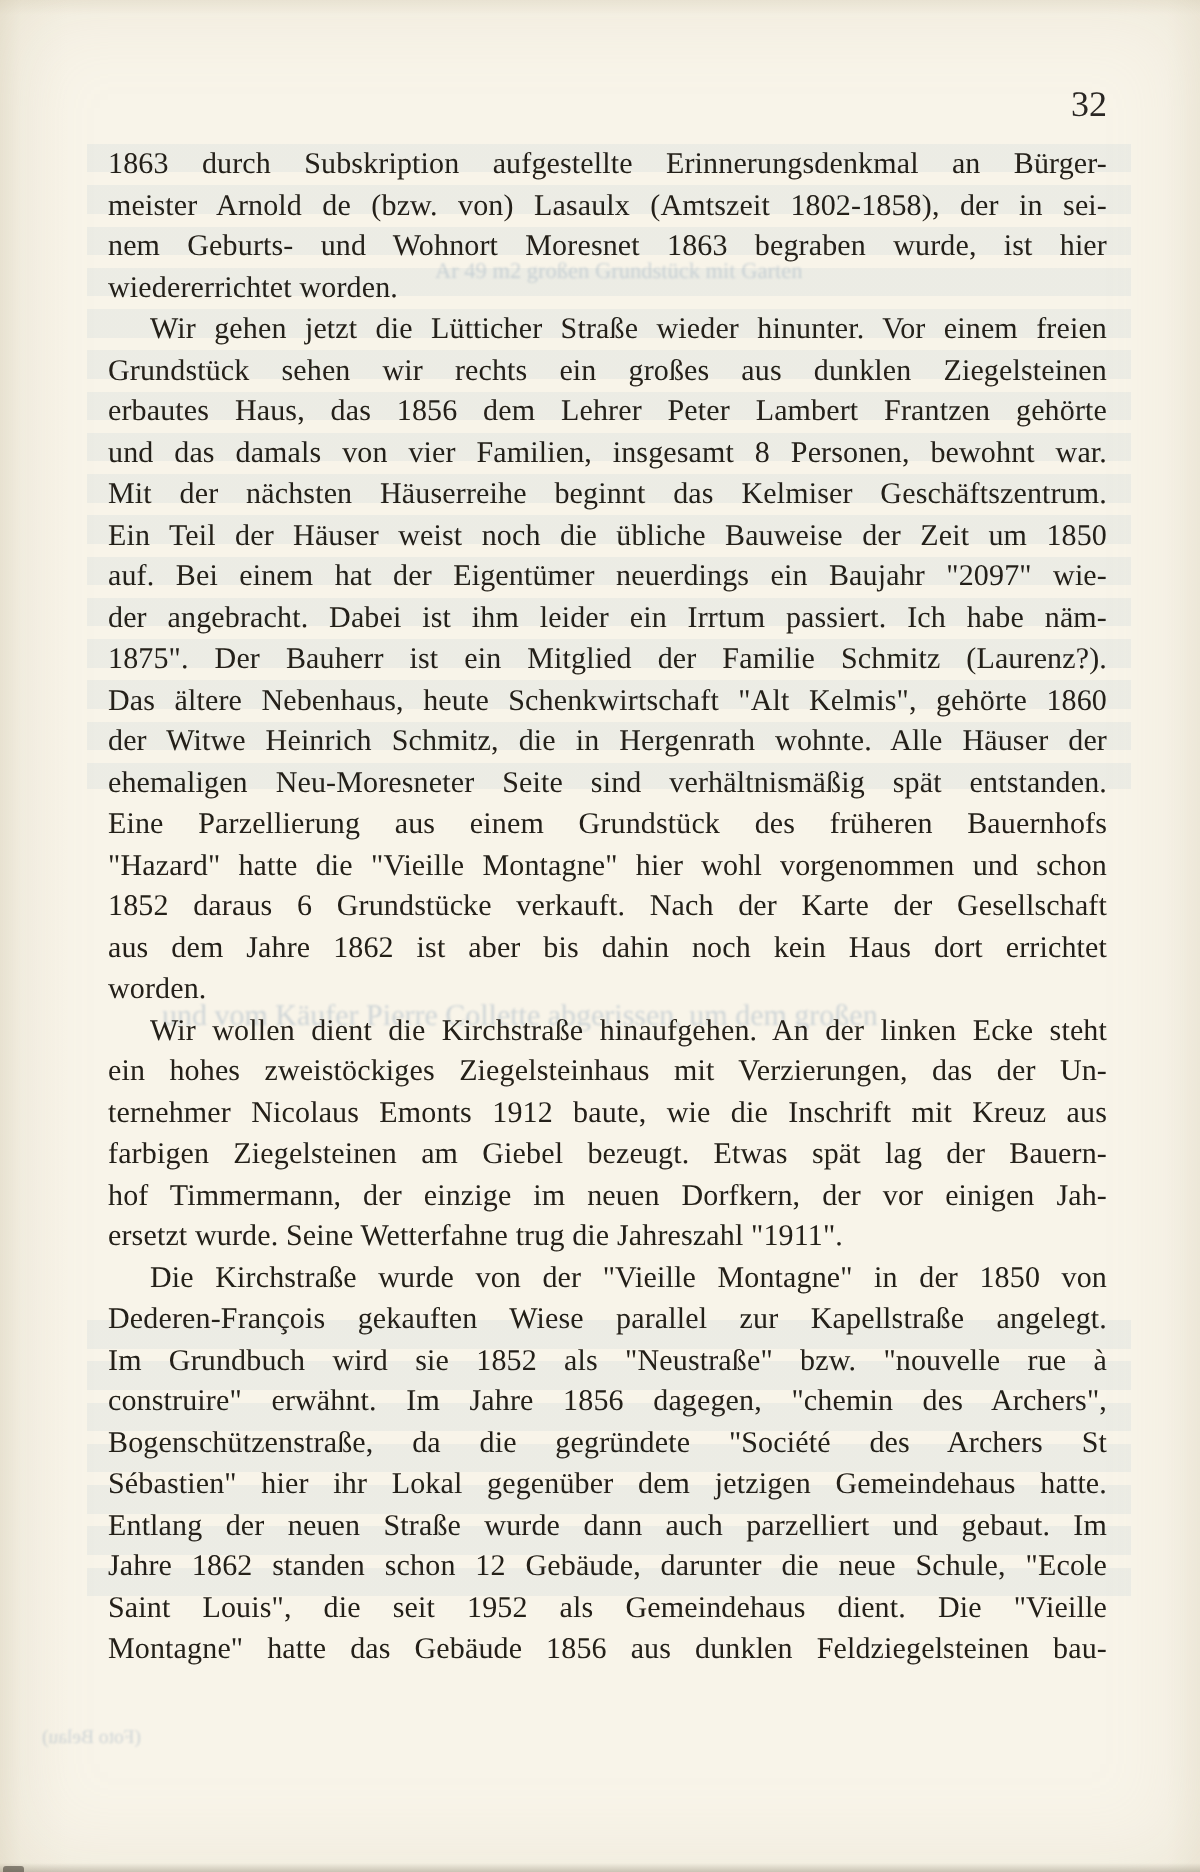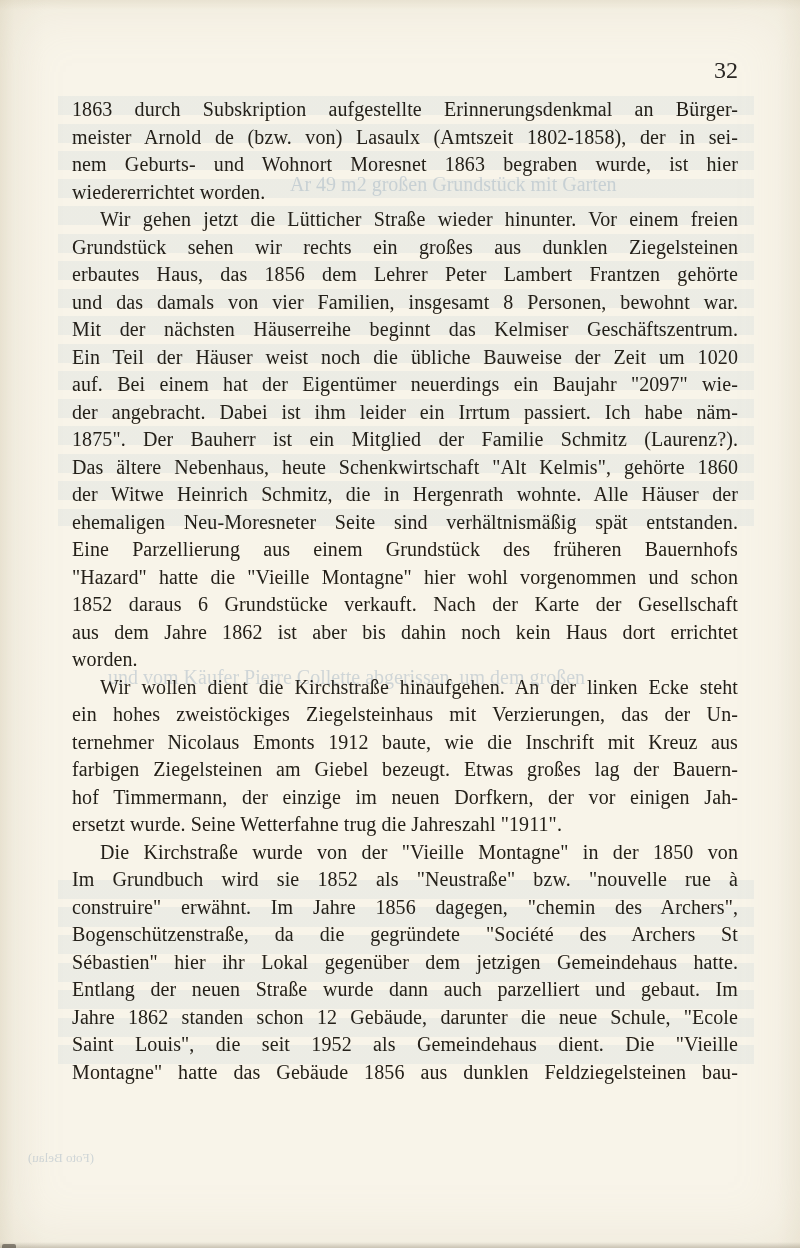--- a/index.html
+++ b/index.html
@@ -66,63 +66,64 @@
   }
 </style>
 </head>
 <body>
 
 <div class="page">
   <div class="stripes s1"></div>
   <div class="stripes s2"></div>
 
   <div class="ghost-layer">
-      <div class="ghost" style="top: 173px; left: 290px; font-size: 20px;">Ar 49 m2 großen Grundstück mit Garten</div>
+      <div class="ghost" style="top: 173px; left: 290px; font-size: 15px;">Ar 49 m2 großen Grundstück mit Garten</div>
       <div class="ghost" style="top: 666px; left: 108px; font-size: 20px;">und vom Käufer Pierre Collette abgerissen, um dem großen</div>
       <div class="ghost" style="top: 1150px; left: 28px; font-size: 13px; transform: scaleX(-1);">(Foto Belau)</div>
     </div>
 
   <div class="page-number">32</div>
 
   <div class="text-column">
       <div class="para">
         <div class="line">1863 durch Subskription aufgestellte Erinnerungsdenkmal an Bürger-</div>
         <div class="line">meister Arnold de (bzw. von) Lasaulx (Amtszeit 1802-1858), der in sei-</div>
         <div class="line">nem Geburts- und Wohnort Moresnet 1863 begraben wurde, ist hier</div>
         <div class="line para-end">wiedererrichtet  worden.</div>
       </div>
       <div class="para">
         <div class="line indent">Wir gehen jetzt die Lütticher Straße wieder hinunter. Vor einem freien</div>
         <div class="line">Grundstück sehen wir rechts ein großes aus dunklen Ziegelsteinen</div>
         <div class="line">erbautes Haus, das 1856 dem Lehrer Peter Lambert Frantzen gehörte</div>
         <div class="line">und das damals von vier Familien, insgesamt 8 Personen, bewohnt war.</div>
         <div class="line">Mit der nächsten Häuserreihe beginnt das Kelmiser Geschäftszentrum.</div>
-        <div class="line">Ein Teil der Häuser weist noch die übliche Bauweise der Zeit um 1020</div>
+        <div class="line">Ein Teil der Häuser weist noch die übliche Bauweise der Zeit um 1850</div>
         <div class="line">auf. Bei einem hat der Eigentümer neuerdings ein Baujahr "2097" wie-</div>
         <div class="line">der angebracht. Dabei ist ihm leider ein Irrtum passiert. Ich habe näm-</div>
         <div class="line">1875".  Der Bauherr ist ein Mitglied der Familie Schmitz (Laurenz?).</div>
         <div class="line">Das ältere Nebenhaus, heute Schenkwirtschaft "Alt Kelmis", gehörte 1860</div>
         <div class="line">der Witwe Heinrich Schmitz, die in Hergenrath wohnte. Alle Häuser der</div>
         <div class="line">ehemaligen Neu-Moresneter Seite sind verhältnismäßig spät entstanden.</div>
         <div class="line">Eine Parzellierung aus einem Grundstück des früheren Bauernhofs</div>
         <div class="line">"Hazard" hatte die "Vieille Montagne" hier wohl vorgenommen und schon</div>
         <div class="line">1852 daraus 6 Grundstücke verkauft. Nach der Karte der Gesellschaft</div>
         <div class="line">aus dem Jahre  1862 ist aber bis dahin noch kein Haus dort errichtet</div>
         <div class="line para-end">worden.</div>
       </div>
       <div class="para">
         <div class="line indent">Wir wollen dient die Kirchstraße hinaufgehen. An der linken Ecke steht</div>
         <div class="line">ein hohes zweistöckiges Ziegelsteinhaus mit Verzierungen, das der Un-</div>
         <div class="line">ternehmer Nicolaus Emonts 1912 baute, wie die Inschrift mit Kreuz aus</div>
-        <div class="line">farbigen Ziegelsteinen am Giebel bezeugt. Etwas großes lag der Bauern-</div>
+        <div class="line">farbigen Ziegelsteinen am Giebel bezeugt. Etwas spät lag der Bauern-</div>
         <div class="line">hof Timmermann, der einzige im neuen Dorfkern, der vor einigen Jah-</div>
         <div class="line para-end">ersetzt wurde. Seine Wetterfahne trug die Jahreszahl "1911".</div>
       </div>
       <div class="para">
         <div class="line indent">Die Kirchstraße wurde von der "Vieille Montagne" in der 1850 von</div>
+        <div class="line">Dederen-François gekauften Wiese parallel zur Kapellstraße angelegt.</div>
         <div class="line">Im Grundbuch wird sie 1852 als "Neustraße" bzw. "nouvelle rue à</div>
         <div class="line">construire" erwähnt. Im Jahre 1856 dagegen, "chemin des Archers",</div>
         <div class="line">Bogenschützenstraße, da die gegründete "Société des  Archers St</div>
         <div class="line">Sébastien" hier ihr Lokal gegenüber dem jetzigen Gemeindehaus hatte.</div>
         <div class="line">Entlang der neuen Straße wurde dann auch parzelliert und gebaut. Im</div>
         <div class="line">Jahre 1862  standen schon 12 Gebäude, darunter die neue Schule, "Ecole</div>
         <div class="line">Saint Louis", die seit 1952 als Gemeindehaus dient. Die "Vieille</div>
         <div class="line">Montagne" hatte das Gebäude 1856 aus dunklen Feldziegelsteinen bau-</div>
       </div>
     </div>

